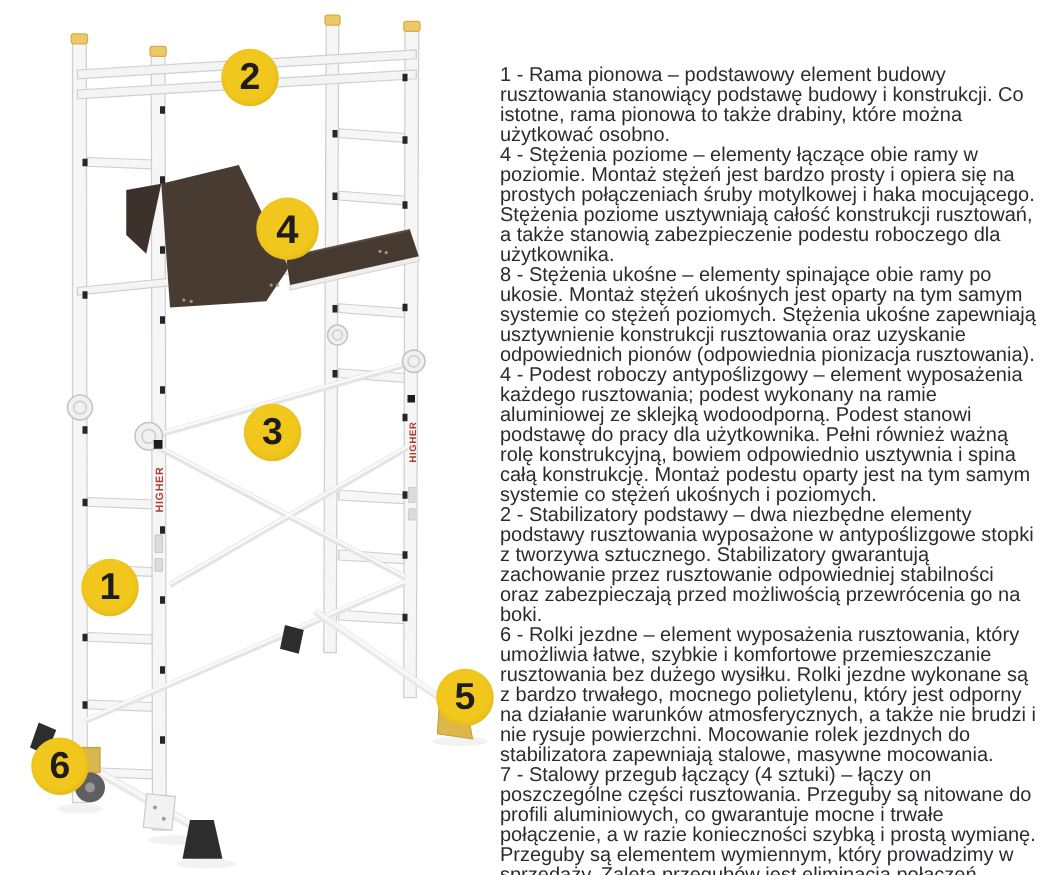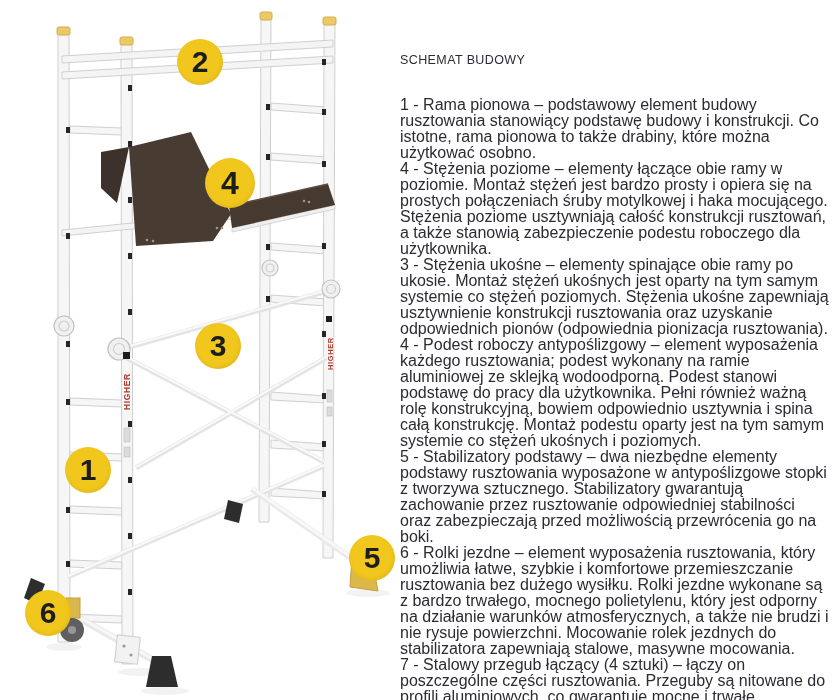--- a/index.html
+++ b/index.html
@@ -187,25 +187,24 @@
   </svg>
 
   <div class="callout c46" style="left:65px;top:447px;">1</div>
   <div class="callout c46" style="left:177px;top:39px;">2</div>
   <div class="callout c46" style="left:195px;top:323px;">3</div>
   <div class="callout c50" style="left:205px;top:158px;">4</div>
   <div class="callout c46" style="left:349px;top:535px;">5</div>
   <div class="callout c46" style="left:25px;top:590px;">6</div>
 
   <div id="text-col">
-    <h1 id="doc-title">SCHEMAT BUDOWY</h1>
     <div id="spec-list">
       <p>1 - Rama pionowa – podstawowy element budowy rusztowania stanowiący podstawę budowy i konstrukcji. Co istotne, rama pionowa to także drabiny, które można użytkować osobno.</p>
       <p>4 - Stężenia poziome – elementy łączące obie ramy w poziomie. Montaż stężeń jest bardzo prosty i opiera się na prostych połączeniach śruby motylkowej i haka mocującego. Stężenia poziome usztywniają całość konstrukcji rusztowań, a także stanowią zabezpieczenie podestu roboczego dla użytkownika.</p>
-      <p>3 - Stężenia ukośne – elementy spinające obie ramy po ukosie. Montaż stężeń ukośnych jest oparty na tym samym systemie co stężeń poziomych. Stężenia ukośne zapewniają usztywnienie konstrukcji rusztowania oraz uzyskanie odpowiednich pionów (odpowiednia pionizacja rusztowania).</p>
+      <p>8 - Stężenia ukośne – elementy spinające obie ramy po ukosie. Montaż stężeń ukośnych jest oparty na tym samym systemie co stężeń poziomych. Stężenia ukośne zapewniają usztywnienie konstrukcji rusztowania oraz uzyskanie odpowiednich pionów (odpowiednia pionizacja rusztowania).</p>
       <p>4 - Podest roboczy antypoślizgowy – element wyposażenia każdego rusztowania; podest wykonany na ramie aluminiowej ze sklejką wodoodporną. Podest stanowi podstawę do pracy dla użytkownika. Pełni również ważną rolę konstrukcyjną, bowiem odpowiednio usztywnia i spina całą konstrukcję. Montaż podestu oparty jest na tym samym systemie co stężeń ukośnych i poziomych.</p>
-      <p>5 - Stabilizatory podstawy – dwa niezbędne elementy podstawy rusztowania wyposażone w antypoślizgowe stopki z tworzywa sztucznego. Stabilizatory gwarantują zachowanie przez rusztowanie odpowiedniej stabilności oraz zabezpieczają przed możliwością przewrócenia go na boki.</p>
+      <p>2 - Stabilizatory podstawy – dwa niezbędne elementy podstawy rusztowania wyposażone w antypoślizgowe stopki z tworzywa sztucznego. Stabilizatory gwarantują zachowanie przez rusztowanie odpowiedniej stabilności oraz zabezpieczają przed możliwością przewrócenia go na boki.</p>
       <p>6 - Rolki jezdne – element wyposażenia rusztowania, który umożliwia łatwe, szybkie i komfortowe przemieszczanie rusztowania bez dużego wysiłku. Rolki jezdne wykonane są z bardzo trwałego, mocnego polietylenu, który jest odporny na działanie warunków atmosferycznych, a także nie brudzi i nie rysuje powierzchni. Mocowanie rolek jezdnych do stabilizatora zapewniają stalowe, masywne mocowania.</p>
       <p>7 - Stalowy przegub łączący (4 sztuki) – łączy on poszczególne części rusztowania. Przeguby są nitowane do profili aluminiowych, co gwarantuje mocne i trwałe połączenie, a w razie konieczności szybką i prostą wymianę. Przeguby są elementem wymiennym, który prowadzimy w sprzedaży. Zaletą przegubów jest eliminacja połączeń śrubowych oraz skrócenie czasu montażu / demontażu rusztowań o 50%.</p>
     </div>
   </div>
 
 </div>
 
 </body></html>

